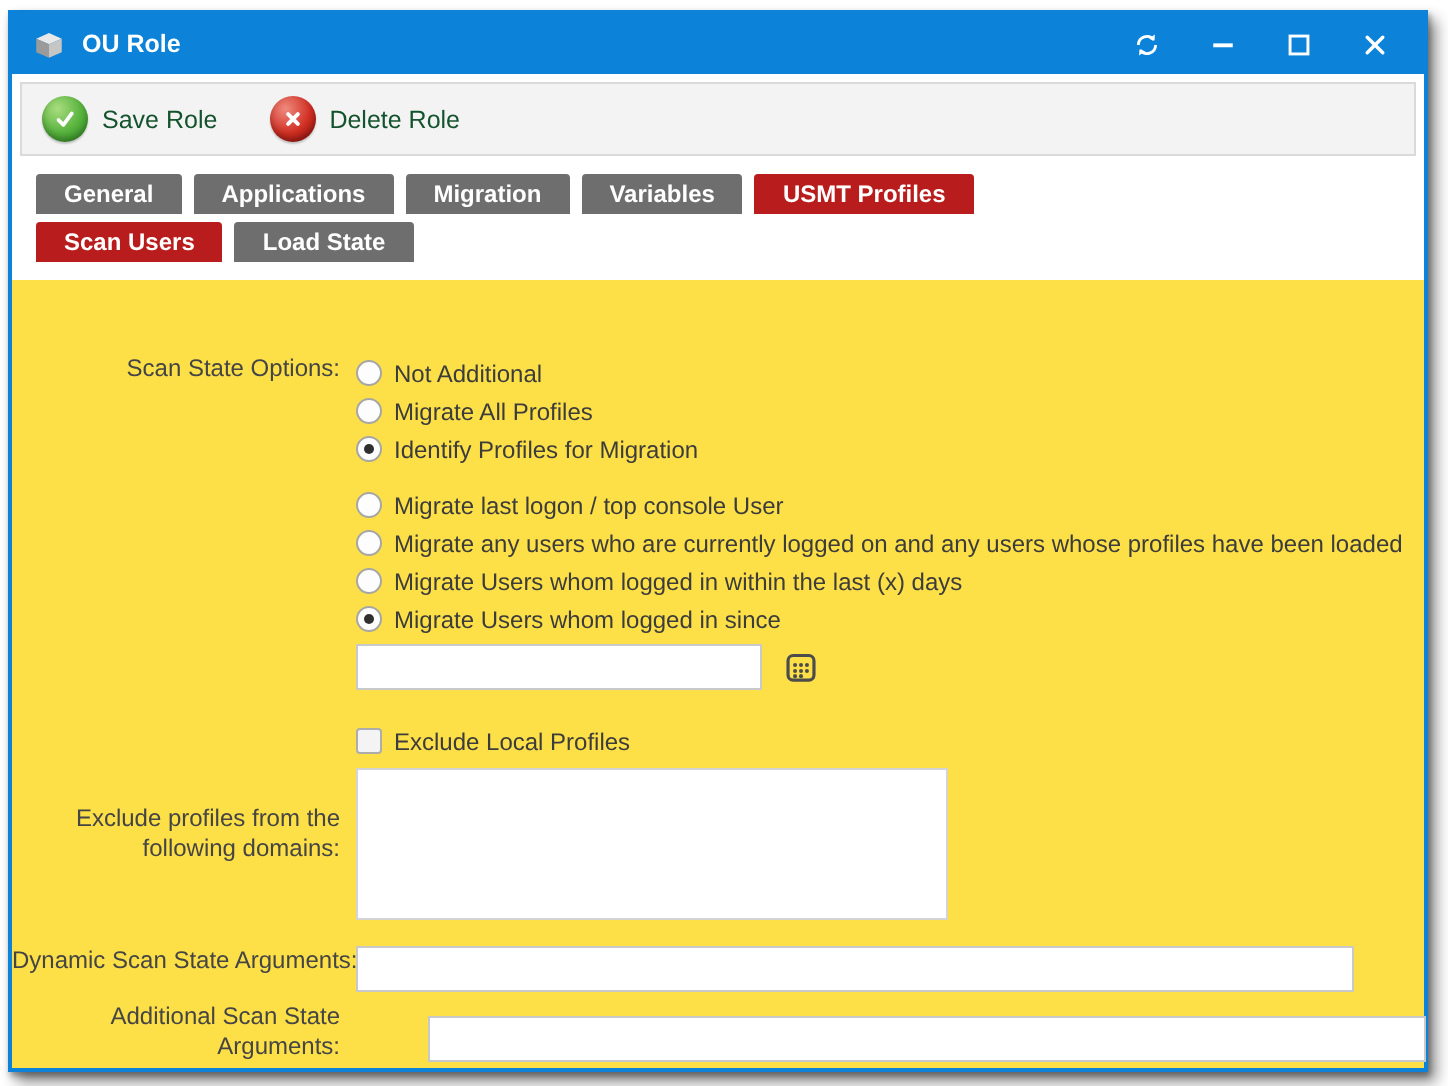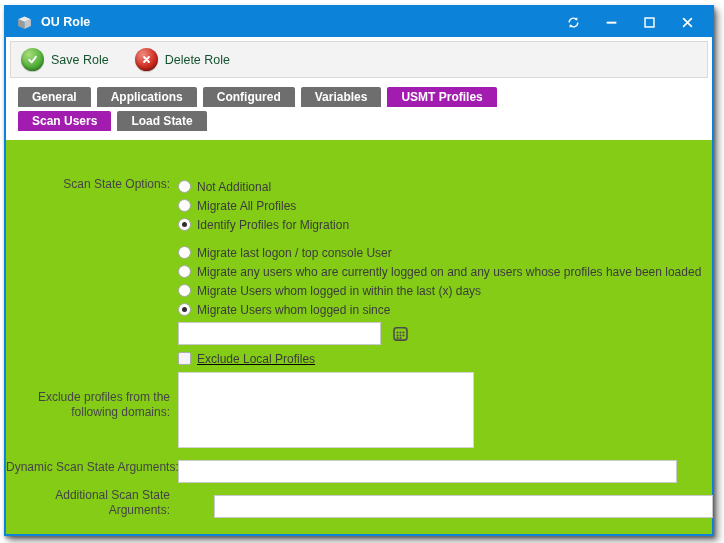--- a/index.html
+++ b/index.html
@@ -26,42 +26,42 @@
   .bubble.green { background:radial-gradient(circle at 34% 28%, #a9dd7f, #56b23c 55%, #2f8b25 95%); }
   .bubble.red   { background:radial-gradient(circle at 34% 28%, #f08a7e, #d02f23 55%, #8f0f0a 95%); }
   .bubble svg { width:13px; height:13px; }
   .toolbtn .tlabel { font-size:12.5px; color:#14532d; }
   
   .tabrow { display:flex; gap:6px; margin:9px 0 0 12px; }
   .subtabrow { display:flex; gap:6px; margin:4px 0 0 12px; }
   .tab { height:20px; padding:0 14px; display:flex; align-items:center;
          background:#6e6e6e; color:#fff; font-size:12px; font-weight:bold;
          border-radius:2px 2px 0 0; cursor:pointer; white-space:nowrap; }
-  .tab.active { background:#a21caf; }
-  
-  .content { position:absolute; left:0; right:0; top:133px; bottom:0; background:#84cc16; padding-top:37px; }
+  .tab.active { background:#b91c1c; }
+  
+  .content { position:absolute; left:0; right:0; top:133px; bottom:0; background:#fde047; padding-top:37px; }
   .row { display:flex; }
   .labelcol { width:172px; flex:none; text-align:right; padding-right:8px;
               font-size:12px; color:#454545; line-height:15px; }
   .ctrlcol { flex:1 1 auto; }
   .optrow { display:flex; align-items:center; height:19px; gap:6px; cursor:pointer; }
   .radio { width:13px; height:13px; flex:none; border-radius:50%; border:1px solid #a6a6a6;
            background:#fdfdfd; position:relative; }
   .radio.checked::after { content:""; position:absolute; left:3px; top:3px; width:5px; height:5px;
            border-radius:50%; background:#2f2f2f; }
   .checkbox { width:13px; height:13px; flex:none; border:1px solid #adadad; background:#f4f4f4; border-radius:2px; }
   .optlabel { font-size:12px; color:#3c3c3c; white-space:nowrap; }
   .grp2 { margin-top:9px; }
   input[type=text], textarea { font-family:"Liberation Sans", sans-serif; font-size:12px; color:#333;
            background:#fff; border:1px solid #c9c9c9; outline:none; padding:2px 4px; }
   .daterow { margin-top:3px; display:flex; align-items:center; }
   .dateinput { width:203px; height:23px; }
   .calbtn { width:20px; height:20px; margin-left:9px; display:flex; align-items:center; justify-content:center; cursor:pointer; }
   .calbtn svg { width:17px; height:17px; }
-  .cbrow { margin-top:4px; height:19px;text-decoration:underline; }
+  .cbrow { margin-top:16px; height:19px; }
   .domrow { margin-top:4px; }
   .domrow .labelcol { padding-top:18px; }
   .domarea { width:296px; height:76px; resize:none; border-color:#d4d4d4; }
   .dynrow { margin-top:8px; align-items:flex-start; }
   .dyninput { width:499px; height:23px; border-color:#8f8f8f; }
   .addrow { margin-top:5px; align-items:flex-end;gap:36px; }
   .addinput { width:499px; height:23px; border-color:#dedede; }
   .nowrap { white-space:nowrap; }
 </style>
 </head>
@@ -120,21 +120,21 @@
             <path d="M5 5 11 11 M11 5 5 11" stroke="#fff" stroke-width="2.4" stroke-linecap="round"></path>
           </svg>
       </span>
       <span class="tlabel">Delete Role</span>
     </div>
   </div>
 
   <div class="tabrow">
     <div class="tab">General</div>
     <div class="tab">Applications</div>
-    <div class="tab">Configured</div>
+    <div class="tab">Migration</div>
     <div class="tab">Variables</div>
     <div class="tab active">USMT Profiles</div>
   </div>
 
   <div class="subtabrow">
     <div class="tab active">Scan Users</div>
     <div class="tab">Load State</div>
   </div>
 
   <div class="content">

